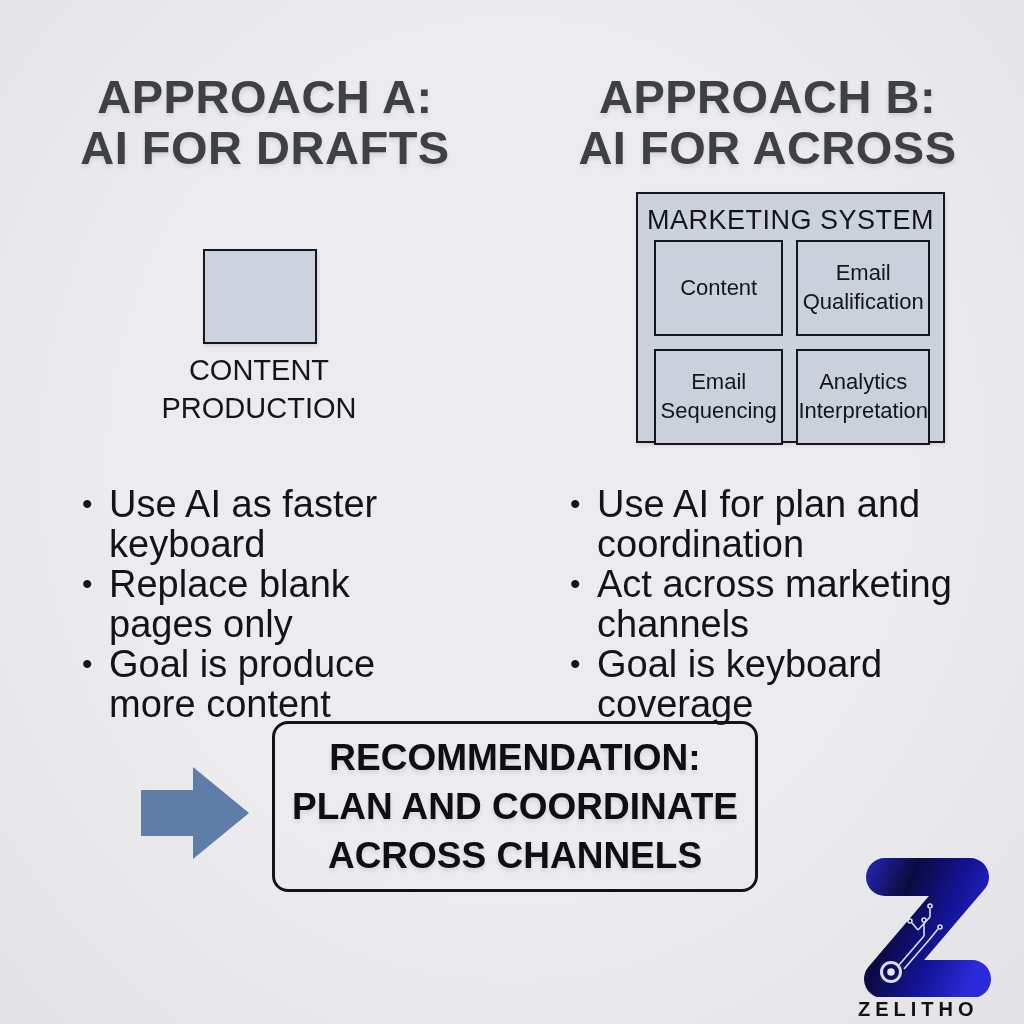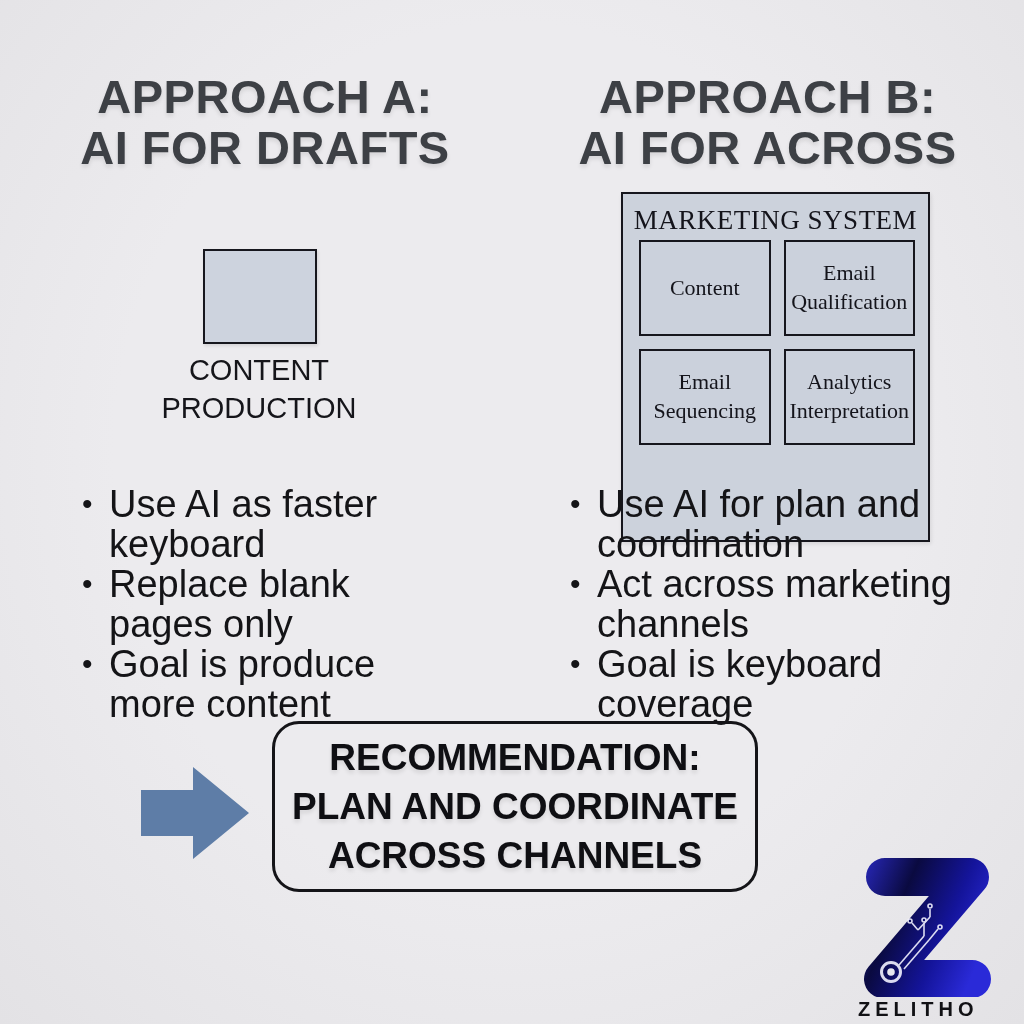--- a/index.html
+++ b/index.html
@@ -43,26 +43,25 @@
     text-align:center;
     font-size:29px;
     line-height:1.3;
     color:#15151a;
     white-space:pre-line;
   }
 
   
   .marketing-box{
     position:absolute;
-    left:621px;top:192px;width:309px;height:350px;
+    left:636px;top:192px;width:309px;height:251px;
     background:#ccd2dc;
     border:2px solid #16161d;
     box-sizing:border-box;
     box-shadow:1px 2px 4px rgba(0,0,0,0.10);
-    font-family:Liberation Serif, serif;
   }
   .marketing-title{
     position:absolute;
     left:0;top:11px;width:100%;
     text-align:center;
     font-size:27px;
     letter-spacing:0.5px;
     color:#14141b;
   }
   .marketing-grid{
@@ -106,21 +105,21 @@
     font-size:30px;
   }
   .bullets-a{left:82px;top:484px;width:380px;}
   .bullets-b{left:570px;top:484px;width:392px;}
 
   
   .rec-box{
     position:absolute;
     left:272px;top:721px;width:486px;height:171px;
     border:3px solid #141418;
-    border-radius:27px;
+    border-radius:16px;
     box-sizing:border-box;
     display:flex;
     align-items:center;
     justify-content:center;
     text-align:center;
     font-weight:700;
     font-size:37px;
     line-height:1.33;
     color:#0f0f13;
     white-space:pre-line;

